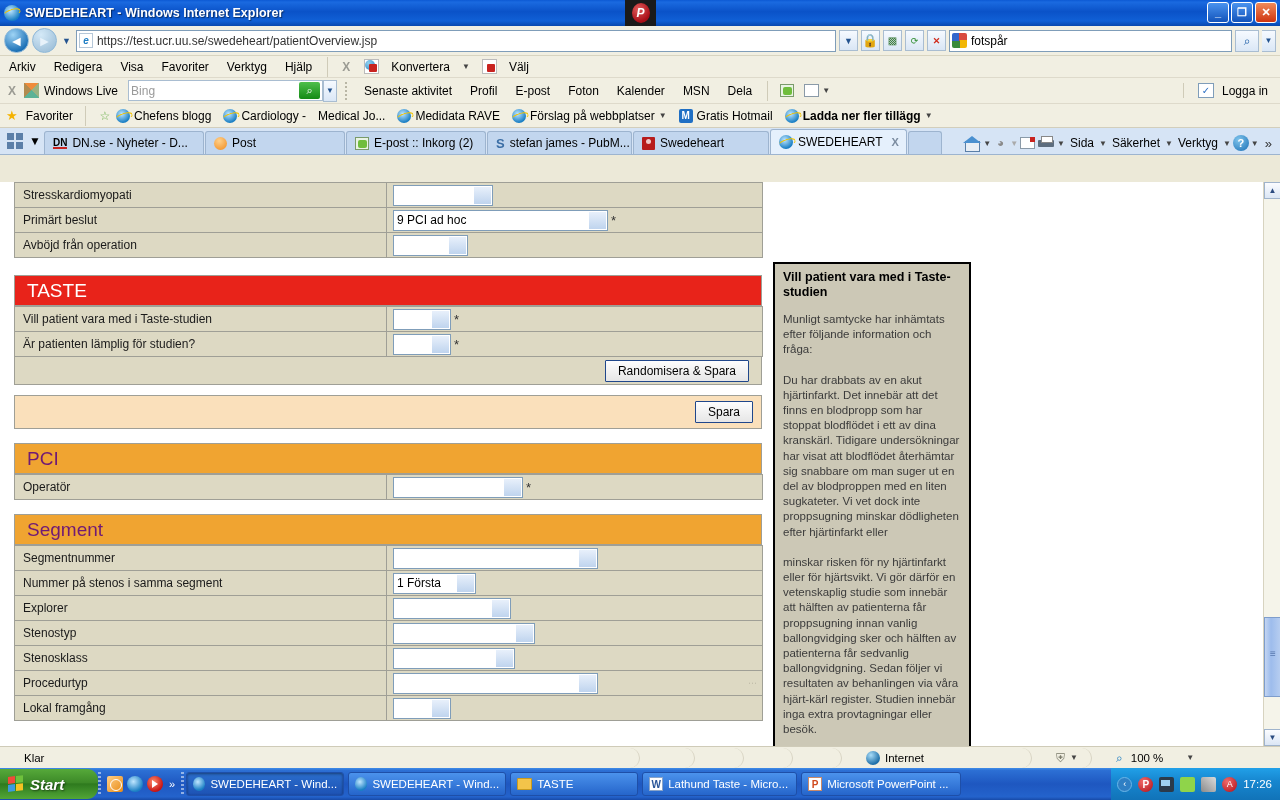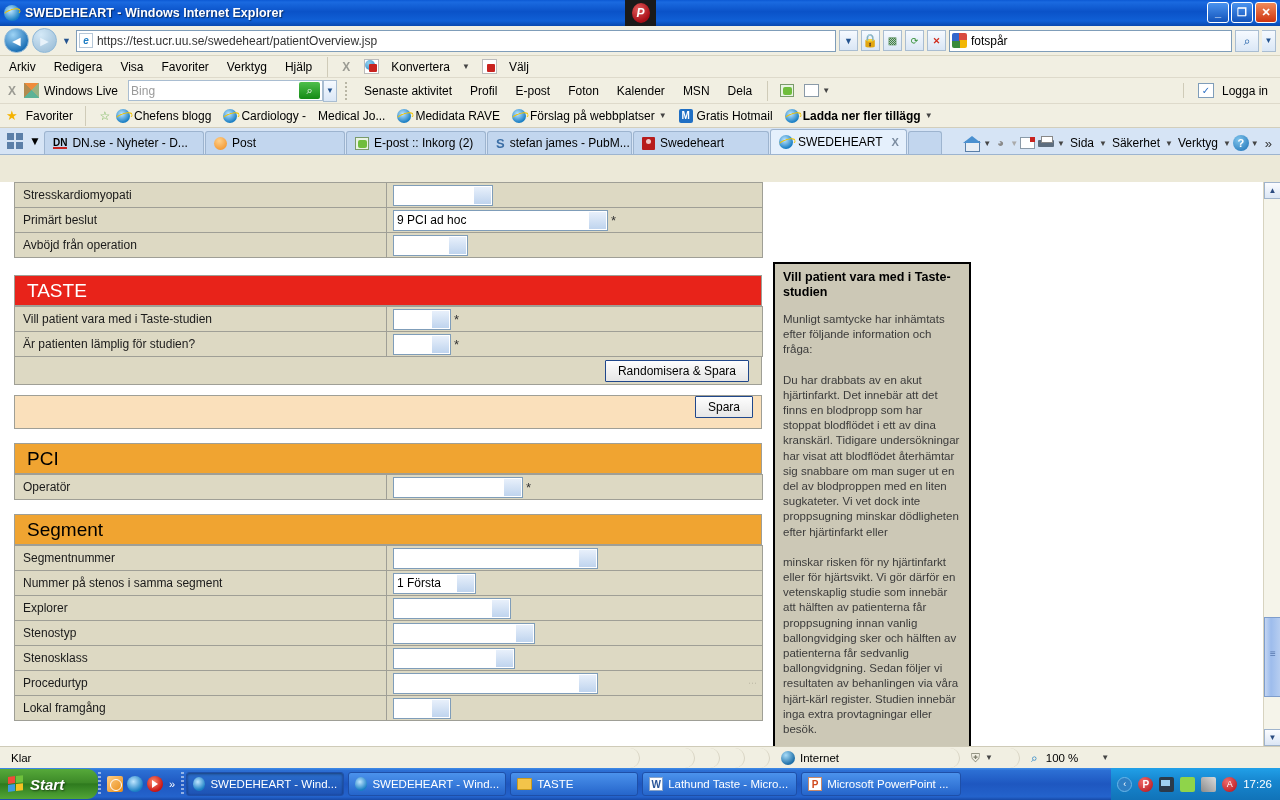--- a/index.html
+++ b/index.html
@@ -238,40 +238,40 @@
   col.valcol { width: 376px; }
 
   .sechead {
     width: 748px; height: 31px;
     display: flex; align-items: center;
     padding-left: 12px;
     font-size: 19px; color: #fff;
     border: 1px solid #9f9f96;
   }
   .sechead.red { background: #e8231a; }
-  .sechead.orange { background: #f0a431; color: #000000; }
+  .sechead.orange { background: #f0a431; color: #701a75; }
 
   .btnrow {
     width: 748px; border: 1px solid #9f9f96; border-top: none;
     background: #ddd9c3; height: 28px;
     display: flex; align-items: center; justify-content: flex-end;
     padding-right: 12px;
   }
   .ie-btn {
     background: linear-gradient(to bottom, #fdfdfd, #e6e6e6);
     border: 1px solid #20478b;
     padding: 3px 12px;
     font-size: 12px; color: #000;
     border-radius: 1px;
     line-height: 14px;
   }
   .saveband {
     width: 748px; height: 34px; margin-top: 10px;
     background: #fae0bb; border: 1px solid #9f9f96;
-    display: flex; align-items: flex-start; justify-content: flex-end;
+    display: flex; align-items: center; justify-content: flex-end;
     padding-right: 8px;
   }
 
   select.ie {
     height: 21px;
     border: 1px solid #7f9db9;
     background: #fff;
     font-size: 12px;
     font-family: "Liberation Sans", sans-serif;
     color: #000;
@@ -313,21 +313,21 @@
     border: 1px solid #7e9dcc; }
   .sbthumb::after { content:'≡'; position:absolute; left:5px; top:30px; color:#5878ad; font-size:10px;}
 
   
   .statusbar {
     position: absolute; left: 0; top: 746px; width: 1280px; height: 22px;
     background: #f1efe2; border-top: 1px solid #cfcbb8;
     display: flex; align-items: center; font-size: 11.5px; color: #000;
   }
   .statusbar .seg { border-right: 1px solid #d8d4c3; height: 20px;
-    display:flex; align-items:center; padding: 0 11px; border-radius: 11px; }
+    display:flex; align-items:center; padding: 0 24px; border-radius: 11px; }
   .globeico { width:14px;height:14px;border-radius:50%;
     background: radial-gradient(circle at 35% 30%, #a8dcf8, #1e6fa8 70%); margin-right:5px;}
   .zoomico { color:#1f7ec4; font-size:12px; margin-right:3px; }
 
   
   .taskbar {
     position: absolute; left: 0; top: 768px; width: 1280px; height: 32px;
     background: linear-gradient(to bottom,#3f8ce8 0%, #2c6fd4 8%, #1e57c0 50%, #2463cc 90%, #174aa8 100%);
     display: flex; align-items: center;
   }

